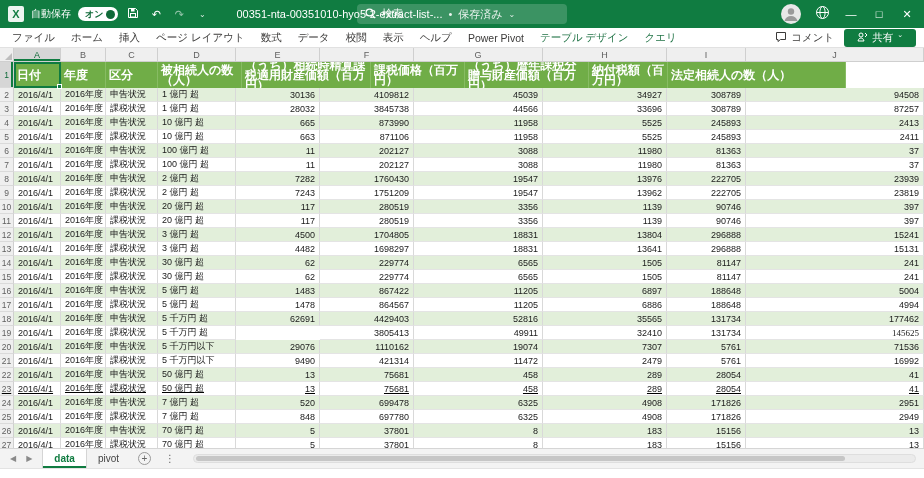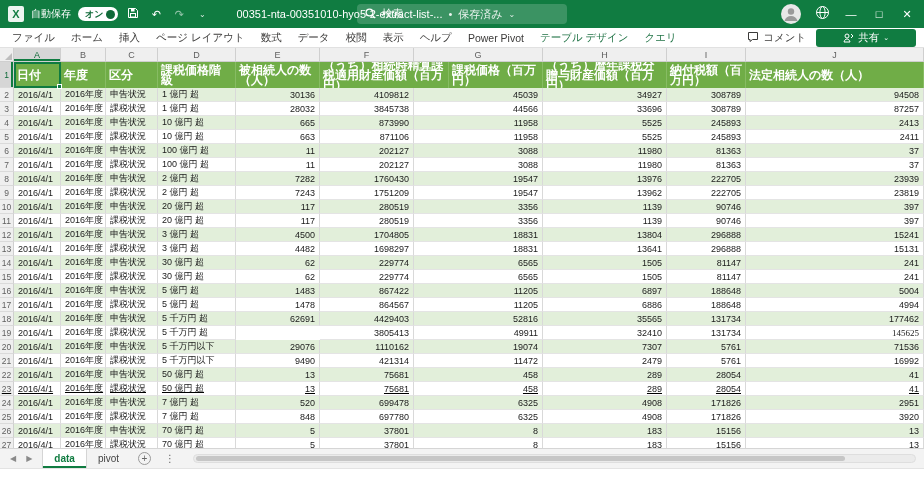--- a/index.html
+++ b/index.html
@@ -29,22 +29,22 @@
   .winctl { font-size:11px; width:14px; text-align:center; }
 
   
   .ribbon { position:absolute; left:0; top:28px; width:924px; height:20px; background:#FFFFFF;
     border-bottom:1px solid #E1E1E1; display:flex; align-items:center; }
   .rtabs { display:flex; align-items:center; height:100%; padding-left:4px; }
   .rtab { font-size:10.5px; color:#3b3a39; padding:0 8px; height:100%; display:flex; align-items:center; white-space:nowrap; }
   .rtab.ctx { color:#217346; }
   .ribbon-right { position:absolute; right:8px; top:0; height:20px; display:flex; align-items:center; gap:10px; }
   .comment-btn { display:flex; align-items:center; gap:4px; font-size:10.5px; color:#3b3a39; }
-  .share-btn { display:flex; align-items:center; gap:4px; background:#107C41; color:#fff;
-    font-size:10.5px; border-radius:3px; padding:2px 27px; }
+  .share-btn { display:flex; align-items:flex-start; gap:4px; background:#107C41; color:#fff;
+    font-size:10.5px; border-radius:3px; padding:2px 13px; }
   .share-chev { font-size:7px; }
 
   
   #sheet { position:absolute; left:0; top:48px; width:924px; height:400px; background:#fff; overflow:hidden; }
   .grid-row { display:flex; }
   .corner { width:14px; height:14px; background:#EFEFEF; border-right:1px solid #CFCFCF;
     border-bottom:1px solid #CFCFCF; position:relative; flex:0 0 auto; }
   .corner:after { content:""; position:absolute; right:1px; bottom:1px; border-style:solid;
     border-width:0 0 7px 7px; border-color:transparent transparent #BDBDBD transparent; }
   .colhdr { height:14px; background:#EFEFEF; border-right:1px solid #CFCFCF; border-bottom:1px solid #CFCFCF;
@@ -194,21 +194,20 @@
       <div class="colhdr" style="width: 129px;">G</div>
       <div class="colhdr" style="width: 124px;">H</div>
       <div class="colhdr" style="width: 79px;">I</div>
       <div class="colhdr" style="width: 178px;">J</div>
     </div>
     <div class="grid-row" style="height: 26px;">
       <div class="rowhdr sel" style="height: 26px;">1</div>
       <div class="hcell" style="width: 47px; height: 26px;">日付</div>
       <div class="hcell" style="width: 45px; height: 26px;">年度</div>
       <div class="hcell" style="width: 52px; height: 26px;">区分</div>
-      <div class="hcell" style="width: 78px; height: 26px;">課税価格階級</div>
       <div class="hcell" style="width: 84px; height: 26px;">被相続人の数（人）</div>
       <div class="hcell" style="width: 129px; height: 26px;">（うち）相続時精算課税適用財産価額（百万円）</div>
       <div class="hcell" style="width: 94px; height: 26px;">課税価格（百万円）</div>
       <div class="hcell" style="width: 124px; height: 26px;">（うち）暦年課税分贈与財産価額（百万円）</div>
       <div class="hcell" style="width: 79px; height: 26px;">納付税額（百万円）</div>
       <div class="hcell" style="width: 178px; height: 26px;">法定相続人の数（人）</div>
     </div>
     <div class="grid-row" style="height: 14px;">
       <div class="rowhdr" style="height: 14px;">2</div>
       <div class="cell band" style="width: 47px;">2016/4/1</div>
@@ -512,21 +511,21 @@
       <div class="rowhdr" style="height: 14px;">25</div>
       <div class="cell" style="width: 47px;">2016/4/1</div>
       <div class="cell" style="width: 45px;">2016年度</div>
       <div class="cell" style="width: 52px;">課税状況</div>
       <div class="cell" style="width: 78px;">7 億円 超</div>
       <div class="cell num" style="width: 84px;">848</div>
       <div class="cell num" style="width: 94px;">697780</div>
       <div class="cell num" style="width: 129px;">6325</div>
       <div class="cell num" style="width: 124px;">4908</div>
       <div class="cell num" style="width: 79px;">171826</div>
-      <div class="cell num" style="width: 178px;">3920</div>
+      <div class="cell num" style="width: 178px;">2949</div>
     </div>
     <div class="grid-row" style="height: 14px;">
       <div class="rowhdr" style="height: 14px;">26</div>
       <div class="cell band" style="width: 47px;">2016/4/1</div>
       <div class="cell band" style="width: 45px;">2016年度</div>
       <div class="cell band" style="width: 52px;">申告状況</div>
       <div class="cell band" style="width: 78px;">70 億円 超</div>
       <div class="cell num band" style="width: 84px;">5</div>
       <div class="cell num band" style="width: 94px;">37801</div>
       <div class="cell num band" style="width: 129px;">8</div>

